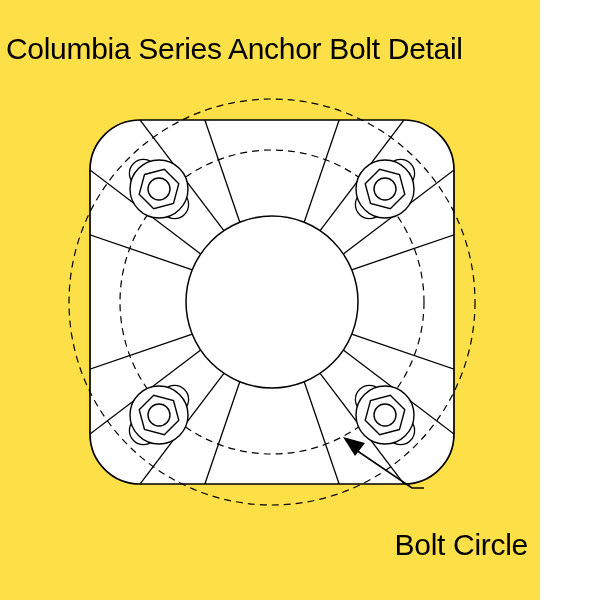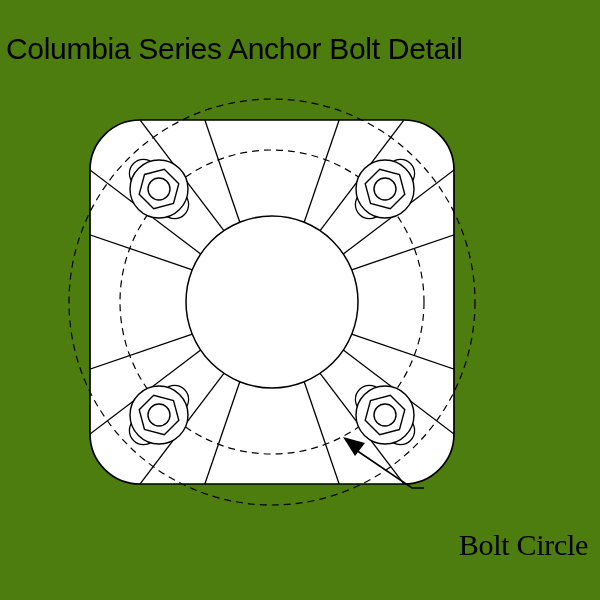--- a/index.html
+++ b/index.html
@@ -1,22 +1,22 @@
 <!DOCTYPE html>
 <html><head>
 <meta charset="utf-8">
 <style>
   html,body{margin:0;padding:0;background:#ffffff;}
-  #page{position:relative;width:600px;height:600px;background:#4d7c0f;overflow:hidden;
+  #page{position:relative;width:540px;height:600px;background:#fde047;overflow:hidden;
         font-family:"Liberation Sans", sans-serif;color:#000;}
   #drawing{position:absolute;left:0;top:0;}
   .diagram-text{position:absolute;white-space:nowrap;color:#000;}
   #title{left:6px;top:32px;font-size:30px;font-weight:500;letter-spacing:-0.3px;}
   #dia-label{right:12px;top:472px;font-size:30px;font-weight:500;letter-spacing:-0.3px;}
-  #circle-label{right:12px;top:528px;font-size:30px;font-weight:500;letter-spacing:-0.3px;font-family:Liberation Serif, serif;}
+  #circle-label{right:12px;top:528px;font-size:30px;font-weight:500;letter-spacing:-0.3px;}
 </style>
 </head>
 <body>
 
 <div id="page">
 
   <svg id="drawing" width="600" height="600" viewBox="0 0 600 600">
     <defs>
       <clipPath id="plateClip">
         <rect x="90" y="120" width="364" height="364" rx="50"></rect>

